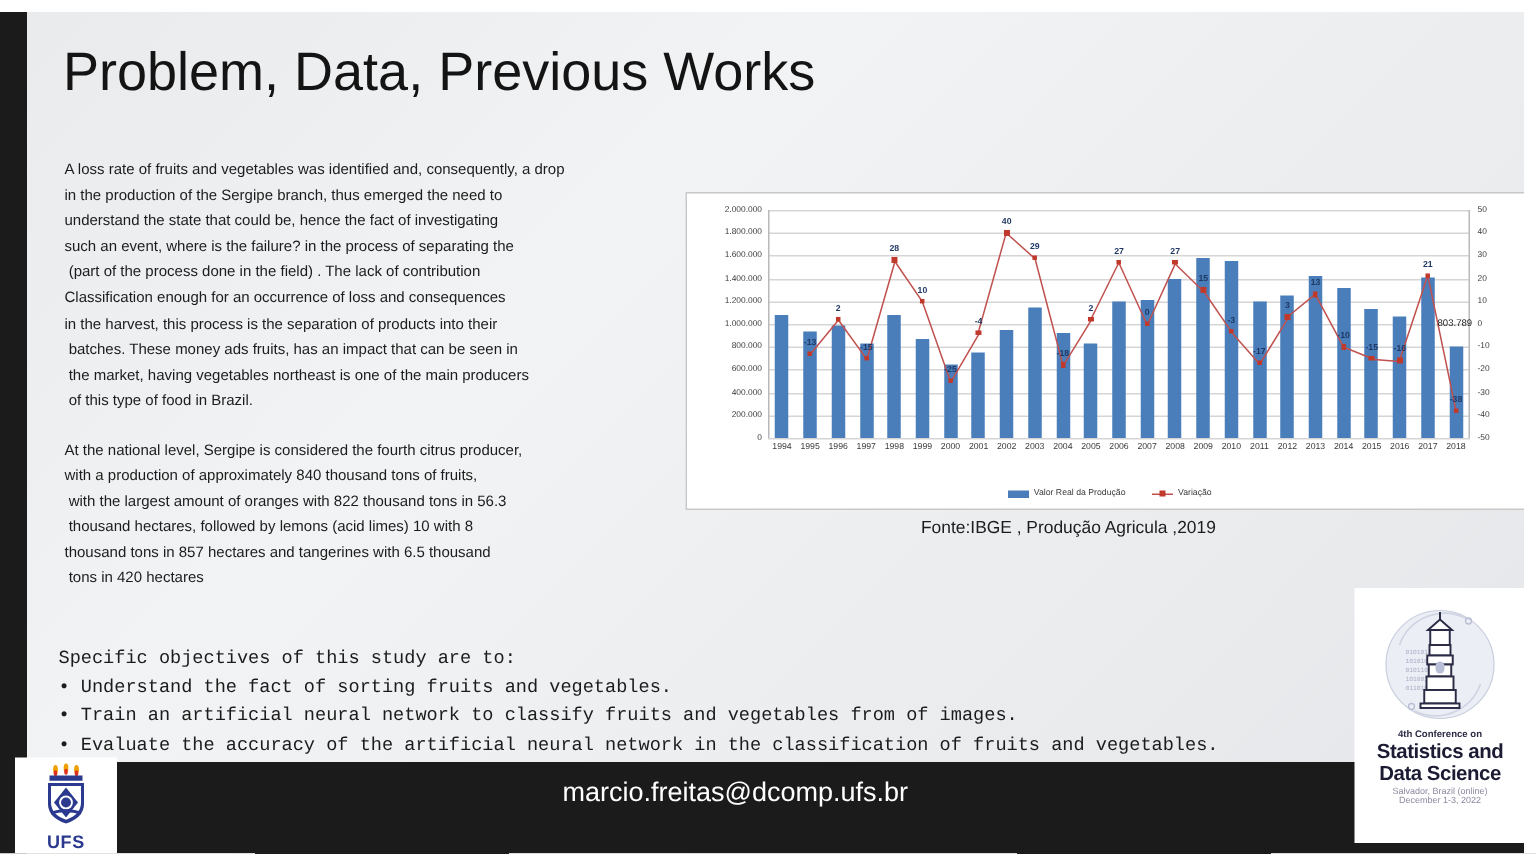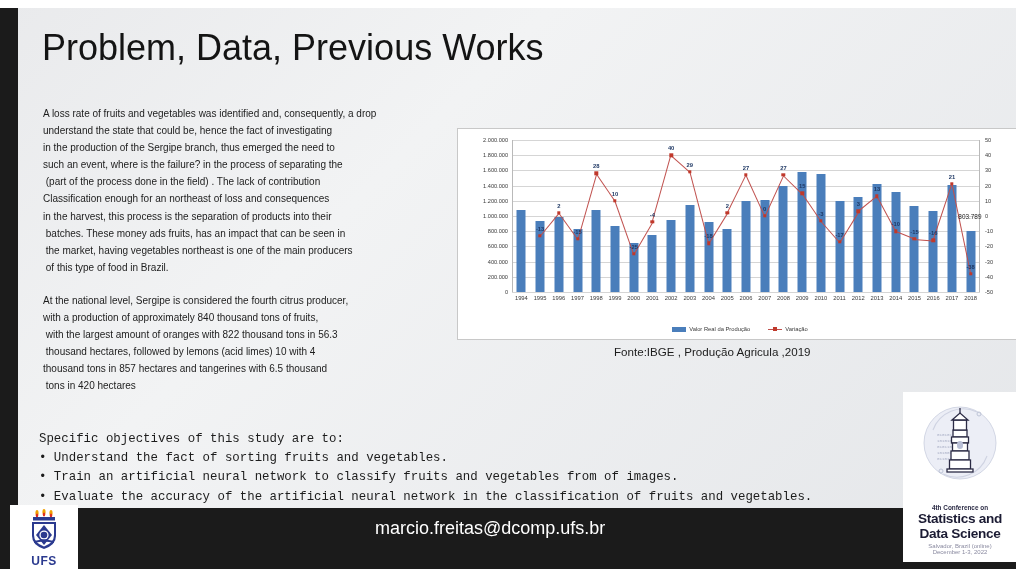--- a/index.html
+++ b/index.html
@@ -129,21 +129,21 @@
   .conf-logo {
     position: absolute; left: 903px; top: 392px;
     width: 114px; height: 170px;
     background: #ffffff; z-index: 7;
     display: flex; flex-direction: column; align-items: center;
     padding-top: 8px;
   }
   .conf-circle {
     width: 86px; height: 86px; position: relative;
   }
-  .conf-text { text-align: center; margin-top: 18px; }
+  .conf-text { text-align: center; margin-top: 0; }
   .conf-l1 { font-size: 6.4px; color: #2b2b45; font-weight: bold; }
   .conf-l2 { font-size: 13.6px; color: #1b1b33; font-weight: bold; line-height: 15px; letter-spacing: -0.3px;}
   .conf-l3 { font-size: 6px; color: #8a8aa0; margin-top: 2px; }
   .conf-l4 { font-size: 6px; color: #8a8aa0; }
 
   
   .ufs-logo {
     position: absolute; left: 10px; bottom: 0px;
     width: 68px; height: 64px; background: #ffffff; z-index: 8;
     display: flex; flex-direction: column; align-items: center; justify-content: flex-start;
@@ -164,35 +164,35 @@
   <div class="band-left"></div>
   <div class="band-bottom"></div>
   <div class="band-top-white"></div>
   <div class="band-right-white"></div>
 
   <div class="title">Problem, Data, Previous Works</div>
 
   <div class="body-text">
     <div class="para" id="p1">
         <div>A loss rate of fruits and vegetables was identified and, consequently, a drop</div>
+        <div>in the production of the Sergipe branch, thus emerged the need to</div>
         <div>understand the state that could be, hence the fact of investigating</div>
-        <div>in the production of the Sergipe branch, thus emerged the need to</div>
         <div>such an event, where is the failure? in the process of separating the</div>
         <div> (part of the process done in the field) . The lack of contribution</div>
-        <div>Classification enough for an northeast of loss and consequences</div>
+        <div>Classification enough for an occurrence of loss and consequences</div>
         <div>in the harvest, this process is the separation of products into their</div>
         <div> batches. These money ads fruits, has an impact that can be seen in</div>
         <div> the market, having vegetables northeast is one of the main producers</div>
         <div> of this type of food in Brazil.</div>
       </div>
     <div class="para" id="p2">
         <div>At the national level, Sergipe is considered the fourth citrus producer,</div>
         <div>with a production of approximately 840 thousand tons of fruits,</div>
         <div> with the largest amount of oranges with 822 thousand tons in 56.3</div>
-        <div> thousand hectares, followed by lemons (acid limes) 10 with 4</div>
+        <div> thousand hectares, followed by lemons (acid limes) 10 with 8</div>
         <div>thousand tons in 857 hectares and tangerines with 6.5 thousand</div>
         <div> tons in 420 hectares</div>
       </div>
   </div>
 
   <div class="obj-block" id="objs">
       <div>Specific objectives of this study are to:</div>
       <div>• Understand the fact of sorting fruits and vegetables.</div>
       <div>• Train an artificial neural network to classify fruits and vegetables from of images.</div>
       <div>• Evaluate the accuracy of the artificial neural network in the classification of fruits and vegetables.</div>

